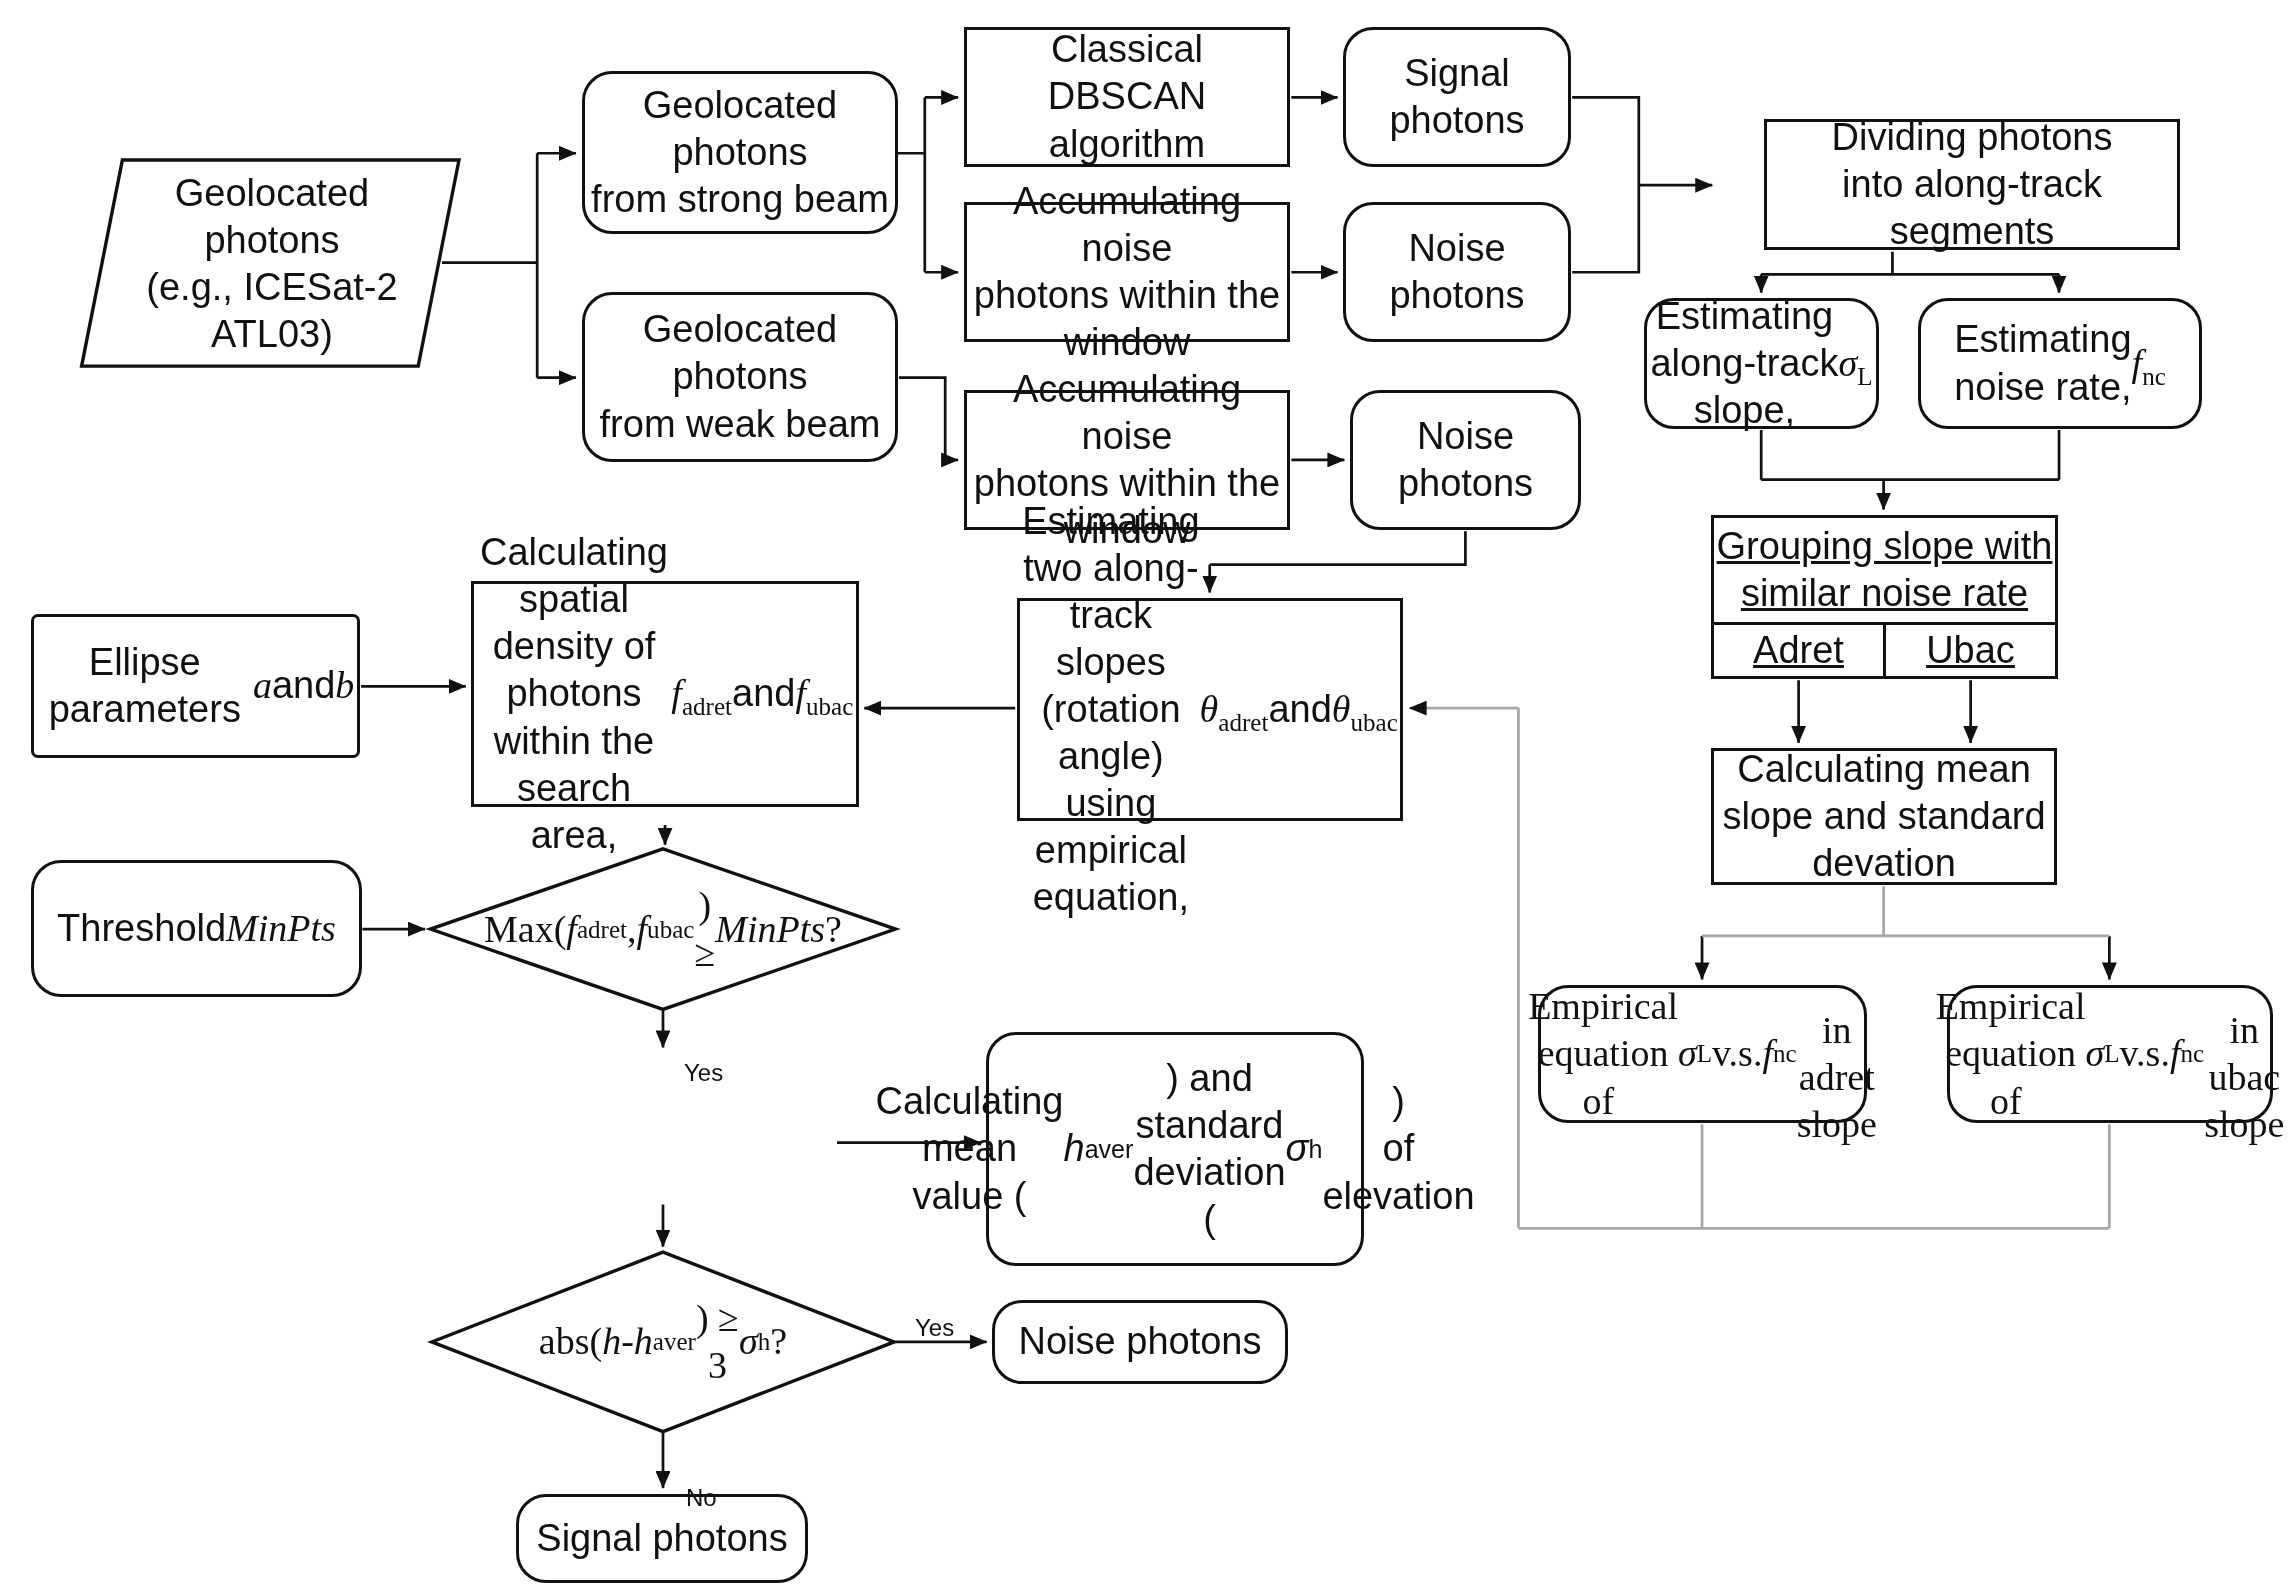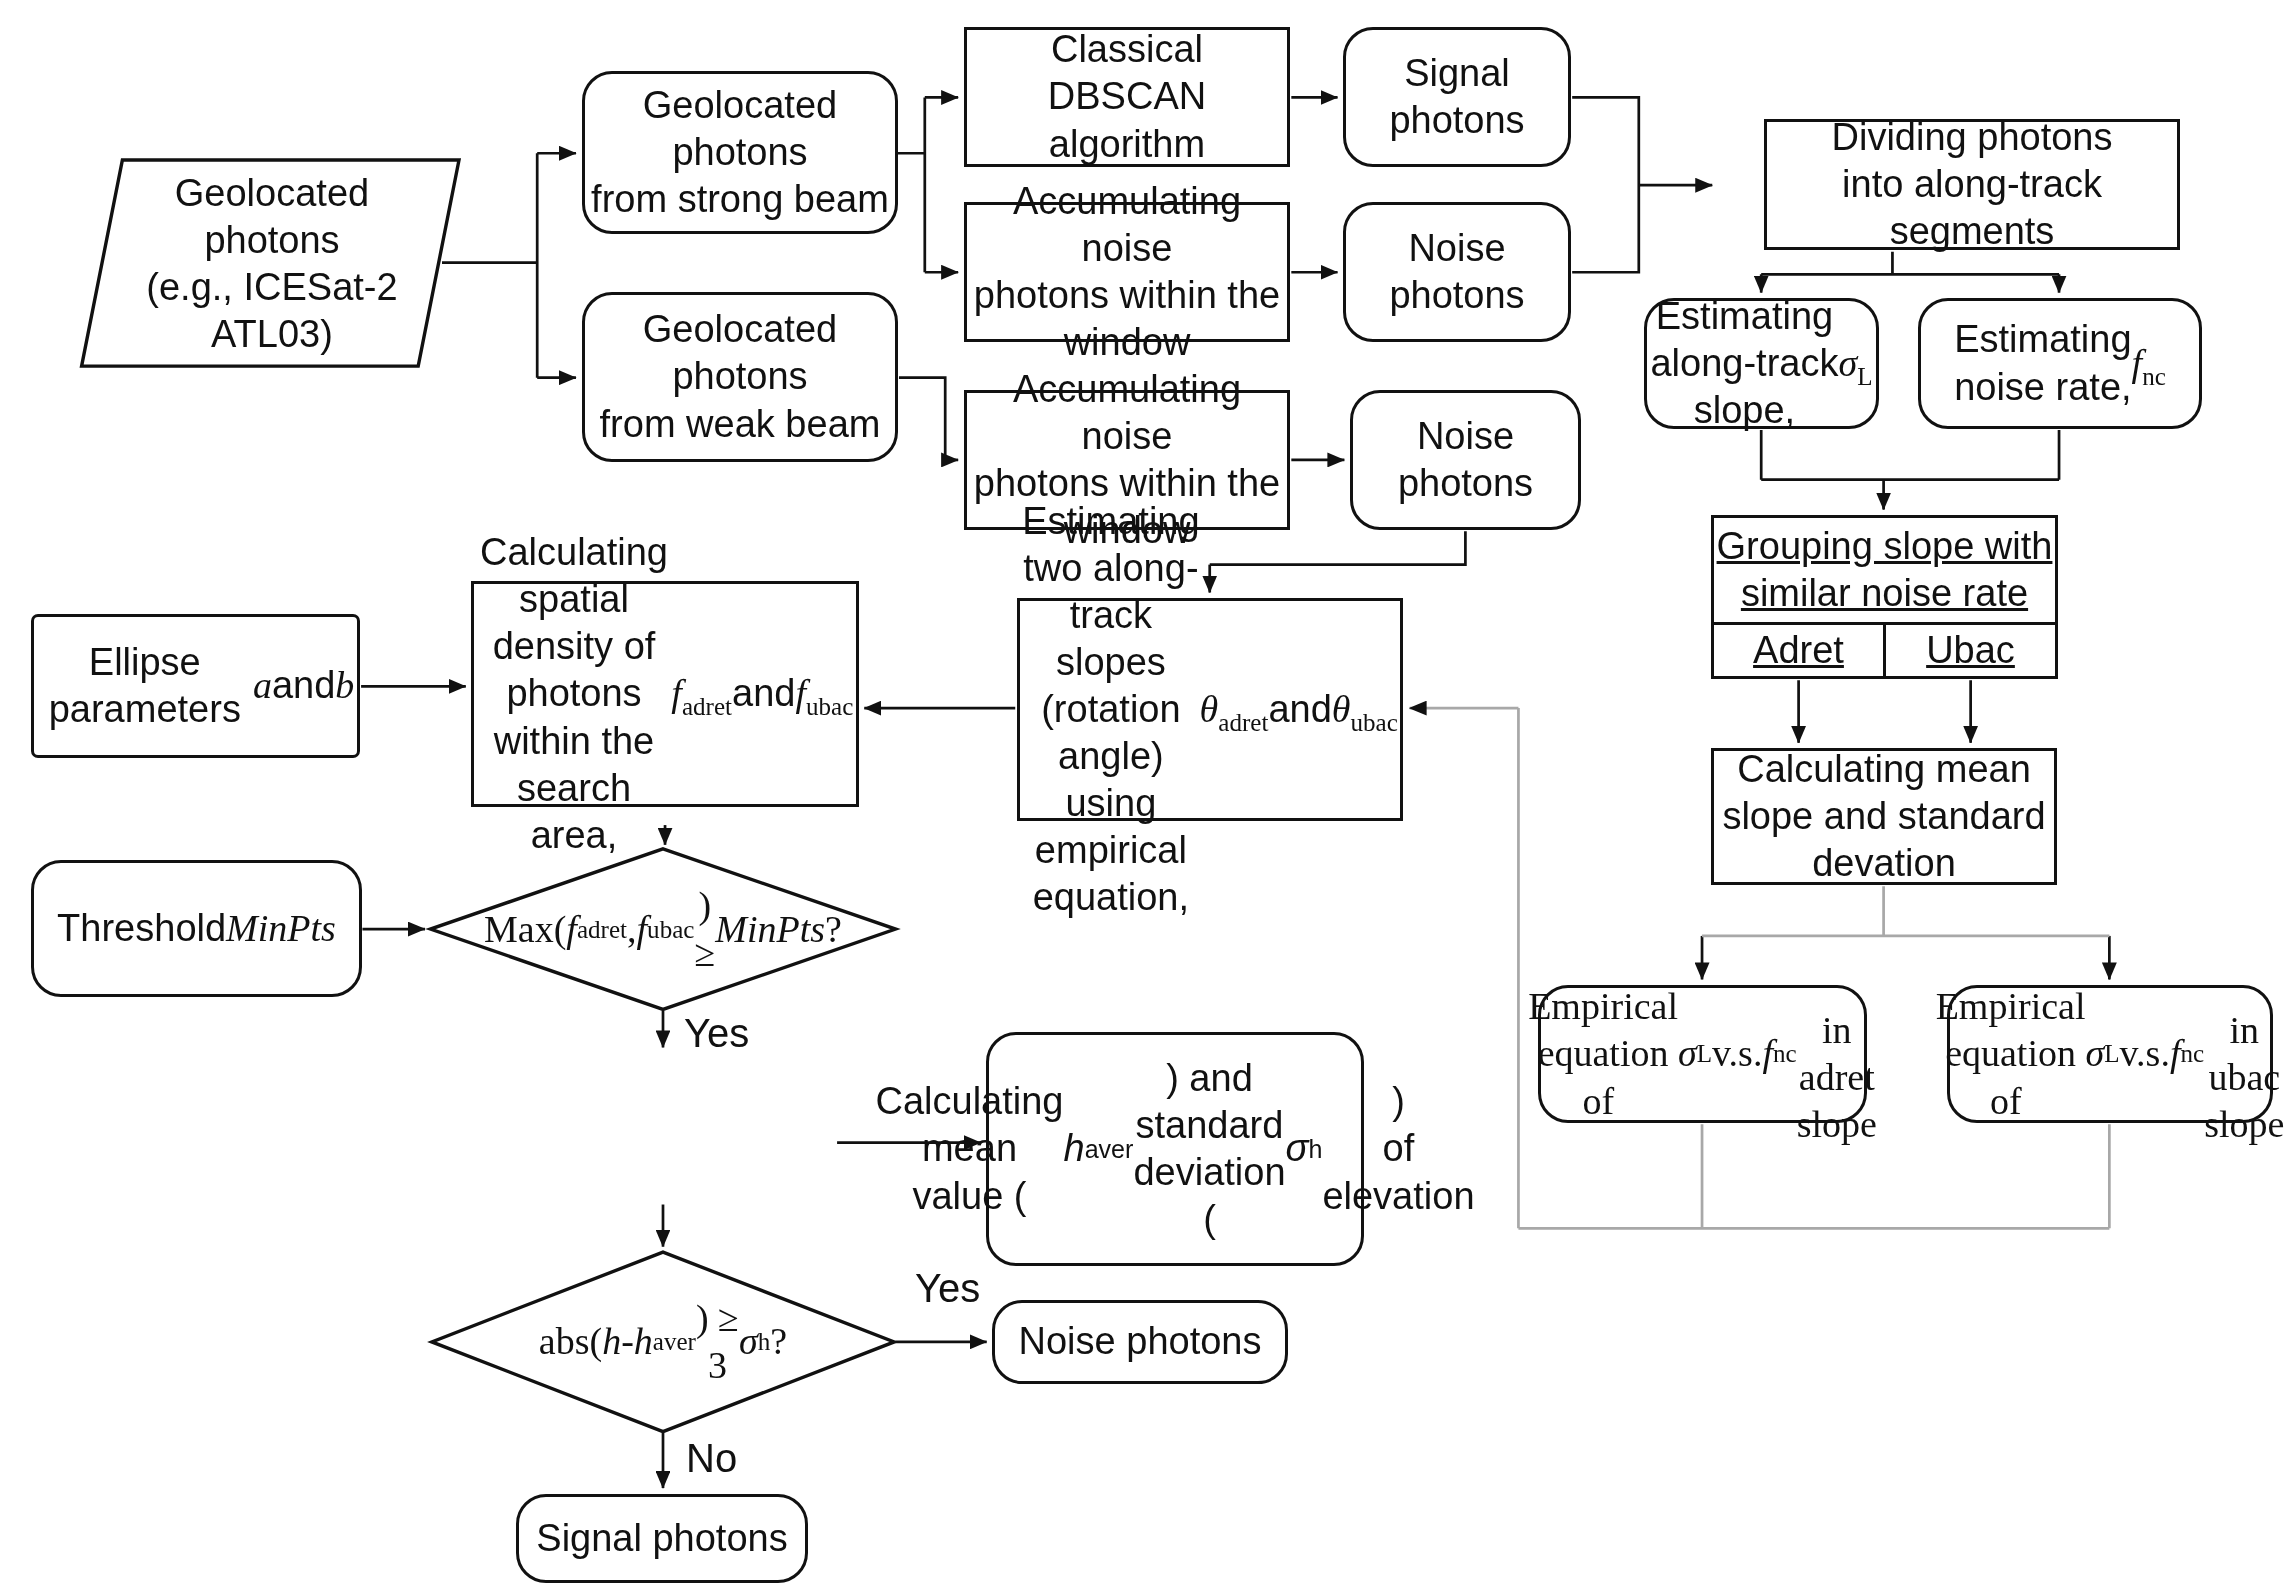--- a/index.html
+++ b/index.html
@@ -8,21 +8,21 @@
   svg.wires{position:absolute;left:0;top:0;width:2295px;height:1591px;}
   .node{position:absolute;display:flex;align-items:center;justify-content:center;
         text-align:center;background:#ffffff;border:3.4px solid #111;
         font-size:38px;line-height:1.24;box-sizing:border-box;padding:2.7px;}
   .rounded{border-radius:30px;}
   .shape-text{background:transparent;border:none;}
   .serif{font-family:"Liberation Serif",serif;}
   .m{font-family:"Liberation Serif",serif;}
   sub{font-size:0.66em;line-height:0;}
   i{font-style:italic;}
-  .edge-label{position:absolute;font-size:40px;background:transparent;}
+  .edge-label{position:absolute;font-size:24px;background:transparent;margin-top:48px;}
   .grouping{flex-direction:column;padding:0;}
   .g-top{flex:1;display:flex;align-items:center;justify-content:center;width:100%;}
   .g-row{display:flex;width:100%;height:54px;border-top:3.4px solid #111;box-sizing:border-box;}
   .g-cell{flex:1;display:flex;align-items:center;justify-content:center;}
   .g-cell.right{border-left:3.4px solid #111;}
 </style>
 </head>
 <body>
 
 <div class="canvas">

